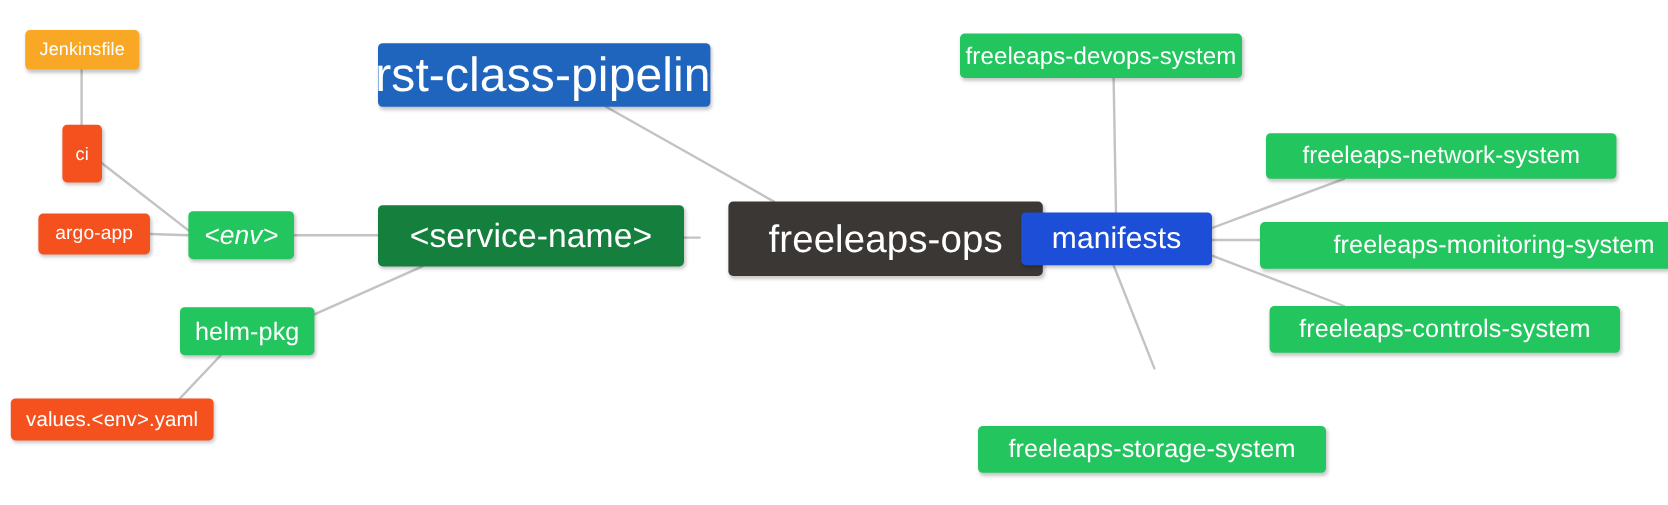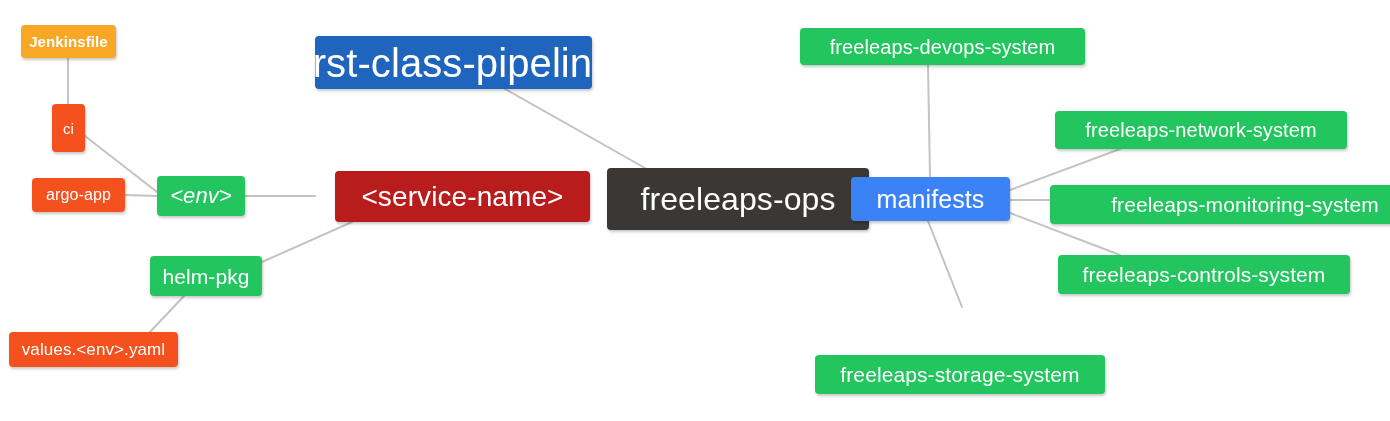--- a/index.html
+++ b/index.html
@@ -60,51 +60,51 @@
       <line x1="570" y1="198" x2="583" y2="198" stroke="#c3c3c3" stroke-width="2" stroke-linecap="round"></line>
       <line x1="505" y1="89" x2="645" y2="168" stroke="#c3c3c3" stroke-width="2" stroke-linecap="round"></line>
       <line x1="845" y1="199" x2="851" y2="199" stroke="#c3c3c3" stroke-width="2" stroke-linecap="round"></line>
       <line x1="930" y1="177" x2="928" y2="65" stroke="#c3c3c3" stroke-width="2" stroke-linecap="round"></line>
       <line x1="1010" y1="190" x2="1120" y2="149" stroke="#c3c3c3" stroke-width="2" stroke-linecap="round"></line>
       <line x1="1010" y1="200" x2="1050" y2="200" stroke="#c3c3c3" stroke-width="2" stroke-linecap="round"></line>
       <line x1="1010" y1="213" x2="1120" y2="255" stroke="#c3c3c3" stroke-width="2" stroke-linecap="round"></line>
       <line x1="928" y1="221" x2="962" y2="307" stroke="#c3c3c3" stroke-width="2" stroke-linecap="round"></line>
     </svg>
   <div id="node-layer">
-      <div class="node" style="left: 21px; top: 25px; width: 95px; height: 33px; background: rgb(249, 168, 38); font-size: 15px; font-weight: bold;">
+      <div class="node" style="left: 21px; top: 25px; width: 95px; height: 33px; background: rgb(249, 168, 38); font-size: 15px;">
         <span class="node-label">Jenkinsfile</span>
       </div>
       <div class="node" style="left: 52px; top: 104px; width: 33px; height: 48px; background: rgb(244, 81, 30); font-size: 15px;">
         <span class="node-label">ci</span>
       </div>
       <div class="node" style="left: 32px; top: 178px; width: 93px; height: 34px; background: rgb(244, 81, 30); font-size: 16px;">
         <span class="node-label">argo-app</span>
       </div>
       <div class="node" style="left: 157px; top: 176px; width: 88px; height: 40px; background: rgb(34, 197, 94); font-size: 22px; font-style: italic;">
         <span class="node-label">&lt;env&gt;</span>
       </div>
       <div class="node" style="left: 150px; top: 256px; width: 112px; height: 40px; background: rgb(34, 197, 94); font-size: 21px;">
         <span class="node-label">helm-pkg</span>
       </div>
       <div class="node" style="left: 9px; top: 332px; width: 169px; height: 35px; background: rgb(244, 81, 30); font-size: 17px;">
         <span class="node-label">values.&lt;env&gt;.yaml</span>
       </div>
-      <div class="node" style="left: 315px; top: 171px; width: 255px; height: 51px; background: #b91c1c; font-size: 28px; margin-left: 20px;">
+      <div class="node" style="left: 315px; top: 171px; width: 255px; height: 51px; background: #15803d; font-size: 28px;">
         <span class="node-label">&lt;service-name&gt;</span>
       </div>
       <div class="node" style="left: 315px; top: 36px; width: 277px; height: 53px; background: rgb(32, 101, 189); font-size: 40px;">
         <span class="node-label">first-class-pipeline</span>
       </div>
       <div class="node" style="left: 583px; top: 168px; width: 262px; height: 62px; background: rgb(59, 55, 53); font-size: 32px; margin-left: 24px;">
         <span class="node-label">freeleaps-ops</span>
       </div>
-      <div class="node" style="left: 851px; top: 177px; width: 159px; height: 44px; background: #3b82f6; font-size: 25px;">
+      <div class="node" style="left: 851px; top: 177px; width: 159px; height: 44px; background: #1d4ed8; font-size: 25px;">
         <span class="node-label">manifests</span>
       </div>
-      <div class="node" style="left: 800px; top: 28px; width: 285px; height: 37px; background: rgb(34, 197, 94); font-size: 20px;">
+      <div class="node" style="left: 800px; top: 28px; width: 235px; height: 37px; background: rgb(34, 197, 94); font-size: 20px;">
         <span class="node-label">freeleaps-devops-system</span>
       </div>
       <div class="node" style="left: 1055px; top: 111px; width: 292px; height: 38px; background: rgb(34, 197, 94); font-size: 20px;">
         <span class="node-label">freeleaps-network-system</span>
       </div>
       <div class="node" style="left: 1050px; top: 185px; width: 390px; height: 39px; background: rgb(34, 197, 94); font-size: 21px;">
         <span class="node-label">freeleaps-monitoring-system</span>
       </div>
       <div class="node" style="left: 1058px; top: 255px; width: 292px; height: 39px; background: rgb(34, 197, 94); font-size: 21px;">
         <span class="node-label">freeleaps-controls-system</span>

